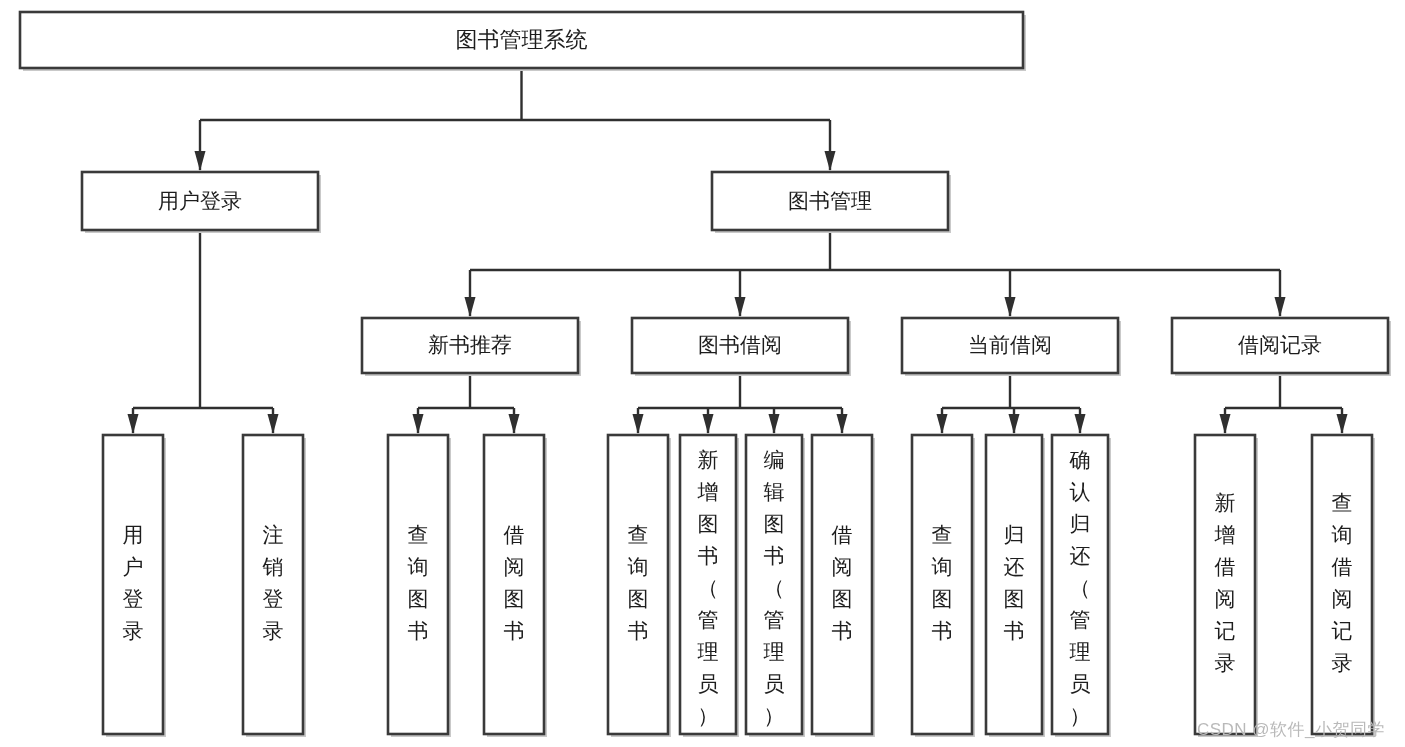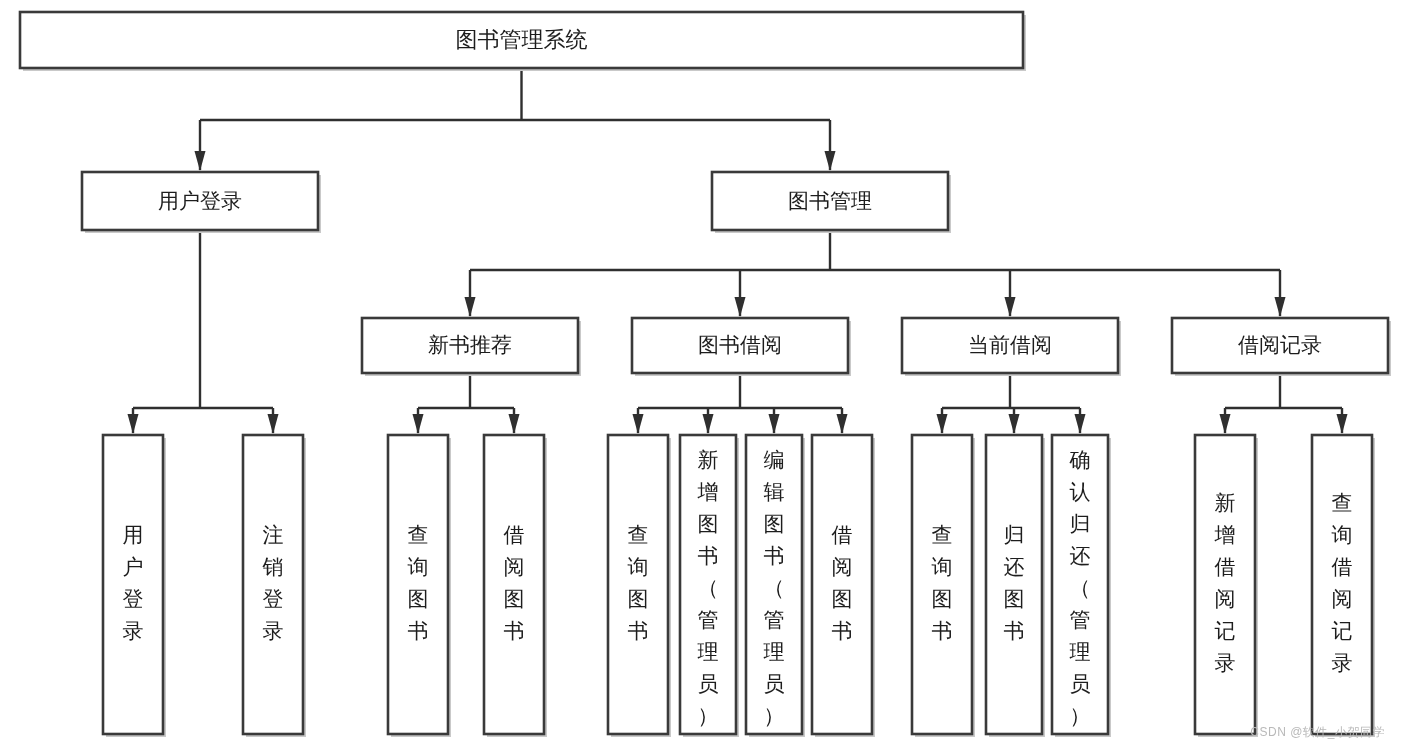--- a/index.html
+++ b/index.html
@@ -53,21 +53,21 @@
     dominant-baseline: middle;
   }
   .node-label-top {
     font-size: 22px;
   }
   .watermark {
     position: absolute;
     right: 8px;
     bottom: 6px;
     font-family: "Liberation Sans", "DejaVu Sans", sans-serif;
-    font-size: 12px;
+    font-size: 17px;
     color: #b9b9b9;
     letter-spacing: 0.5px;
     white-space: nowrap;
     pointer-events: none;
   }
 </style>
 </head>
 <body>
 
 <div id="diagram-root">

